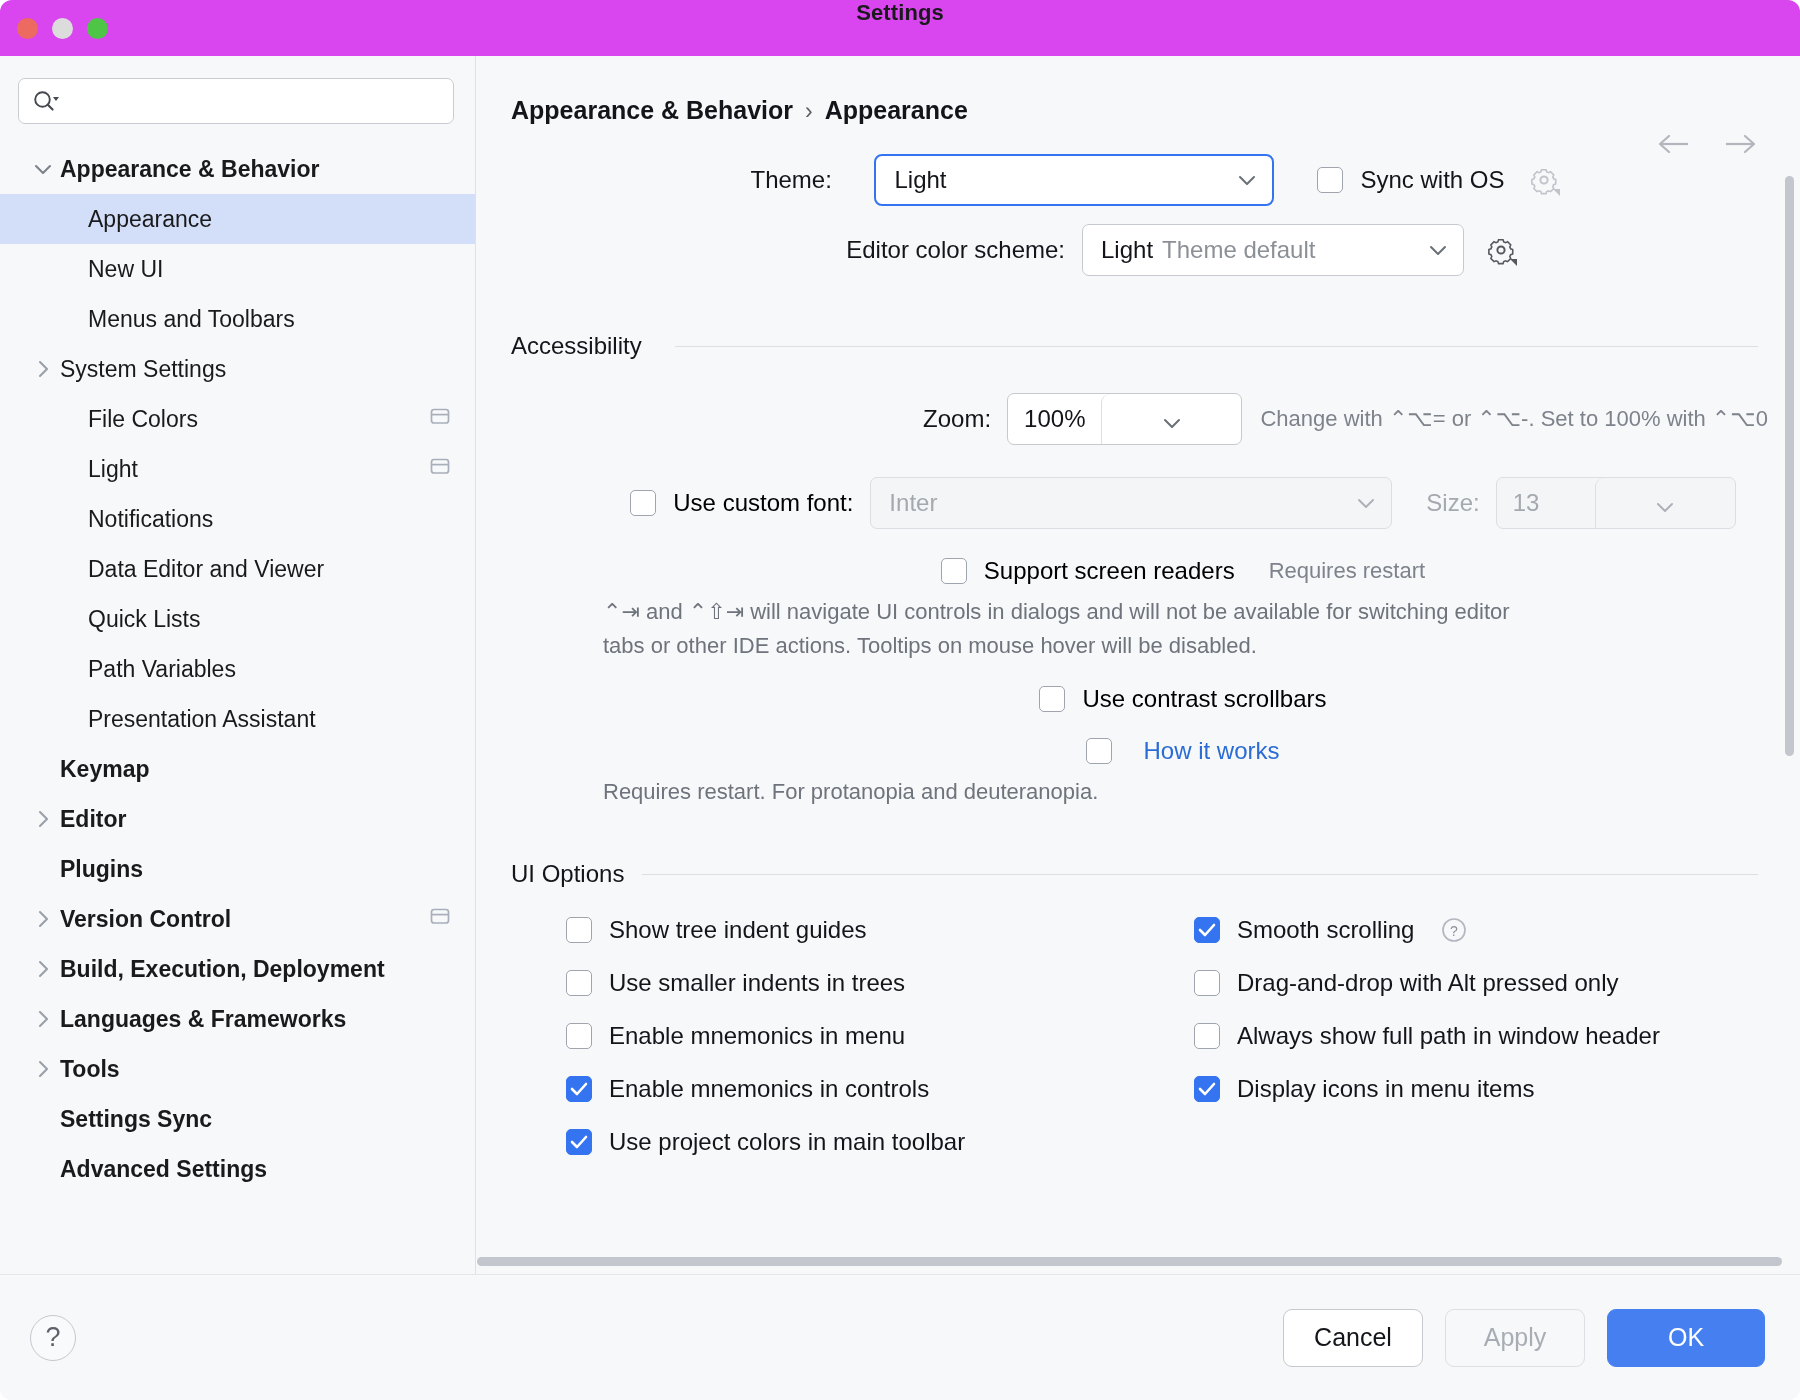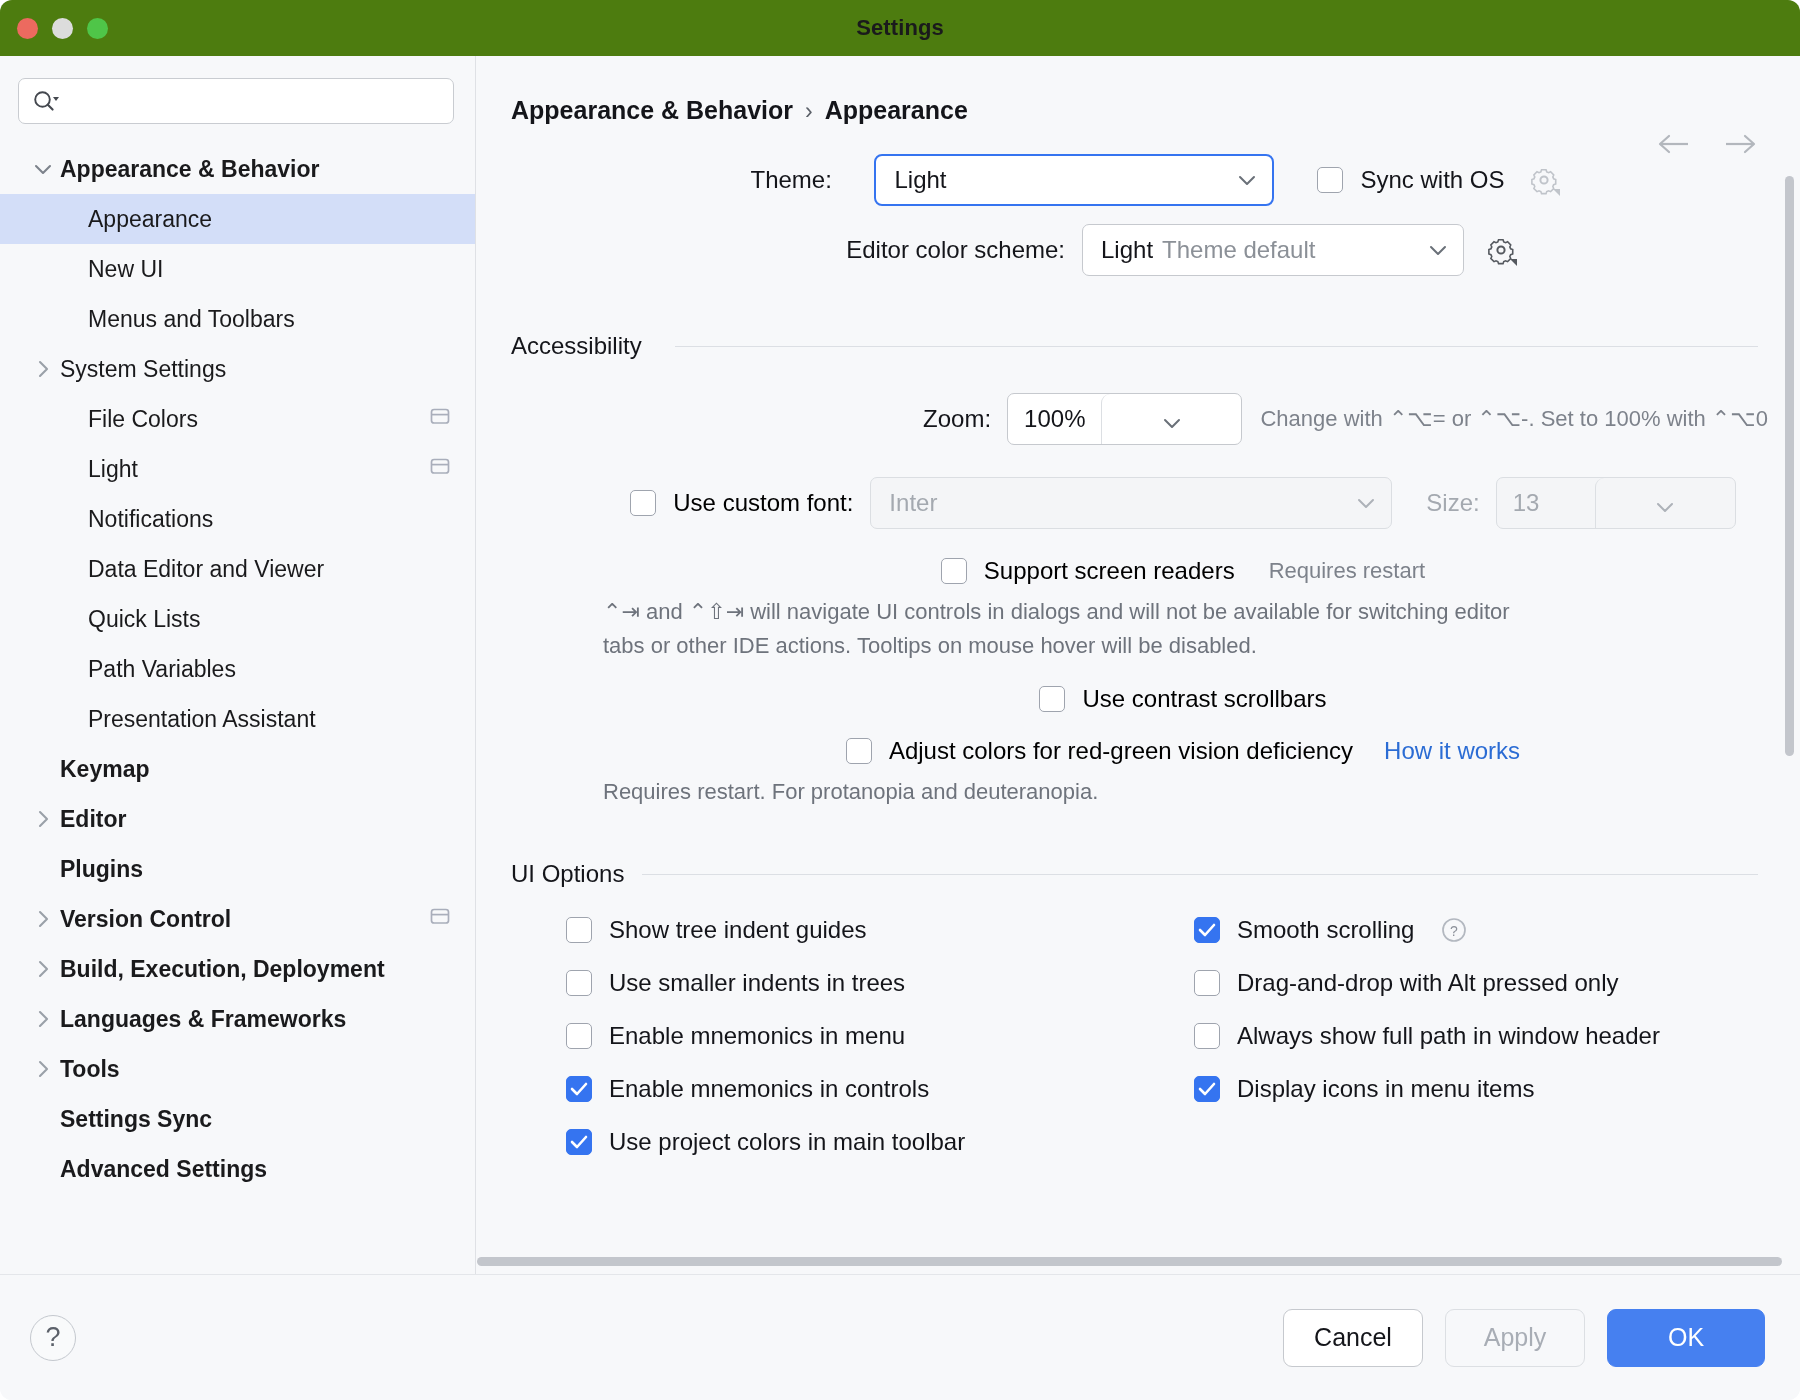--- a/index.html
+++ b/index.html
@@ -13,22 +13,22 @@
     position: relative;
     width: 1800px; height: 1400px;
     background: #f7f8fa;
     border-radius: 12px;
     overflow: hidden;
   }
 
   
   #titlebar {
     position: absolute; top: 0; left: 0; right: 0; height: 56px;
-    background: #4d7c0f;
-    display: flex; align-items: center;
+    background: #d946ef;
+    display: flex; align-items: flex-start;
   }
   .traffic {
     position: absolute; left: 17px; top: 18px;
     display: flex; gap: 14px; align-items: center;
   }
   .dot { width: 21px; height: 21px; border-radius: 50%; }
   .dot.red   { background: #ec6a5f; }
   .dot.amber { background: #dcdcdc; }
   .dot.green { background: #4fc548; }
   #win-title {
@@ -517,21 +517,20 @@
         <span class="cb" style="margin-left:55px;">
           
         </span>
         <span class="cbl" style="margin-left:17px; font-size:24px;">Use contrast scrollbars</span>
       </div>
 
       <div class="row" style="margin-top:24px;">
         <span class="cb" style="margin-left:55px;">
           
         </span>
-        <span class="cbl" style="margin-left:17px; font-size:24px;">Adjust colors for red-green vision deficiency</span>
         <span class="link" style="margin-left:31px;">How it works</span>
       </div>
 
       <div class="hint-strong" style="margin-left:92px; margin-top:14px;">Requires restart. For protanopia and deuteranopia.</div>
 
       <div class="section" style="margin-top:55px; padding-right:42px;">
         <span class="stitle">UI Options</span>
         <span class="sline"></span>
       </div>
 

